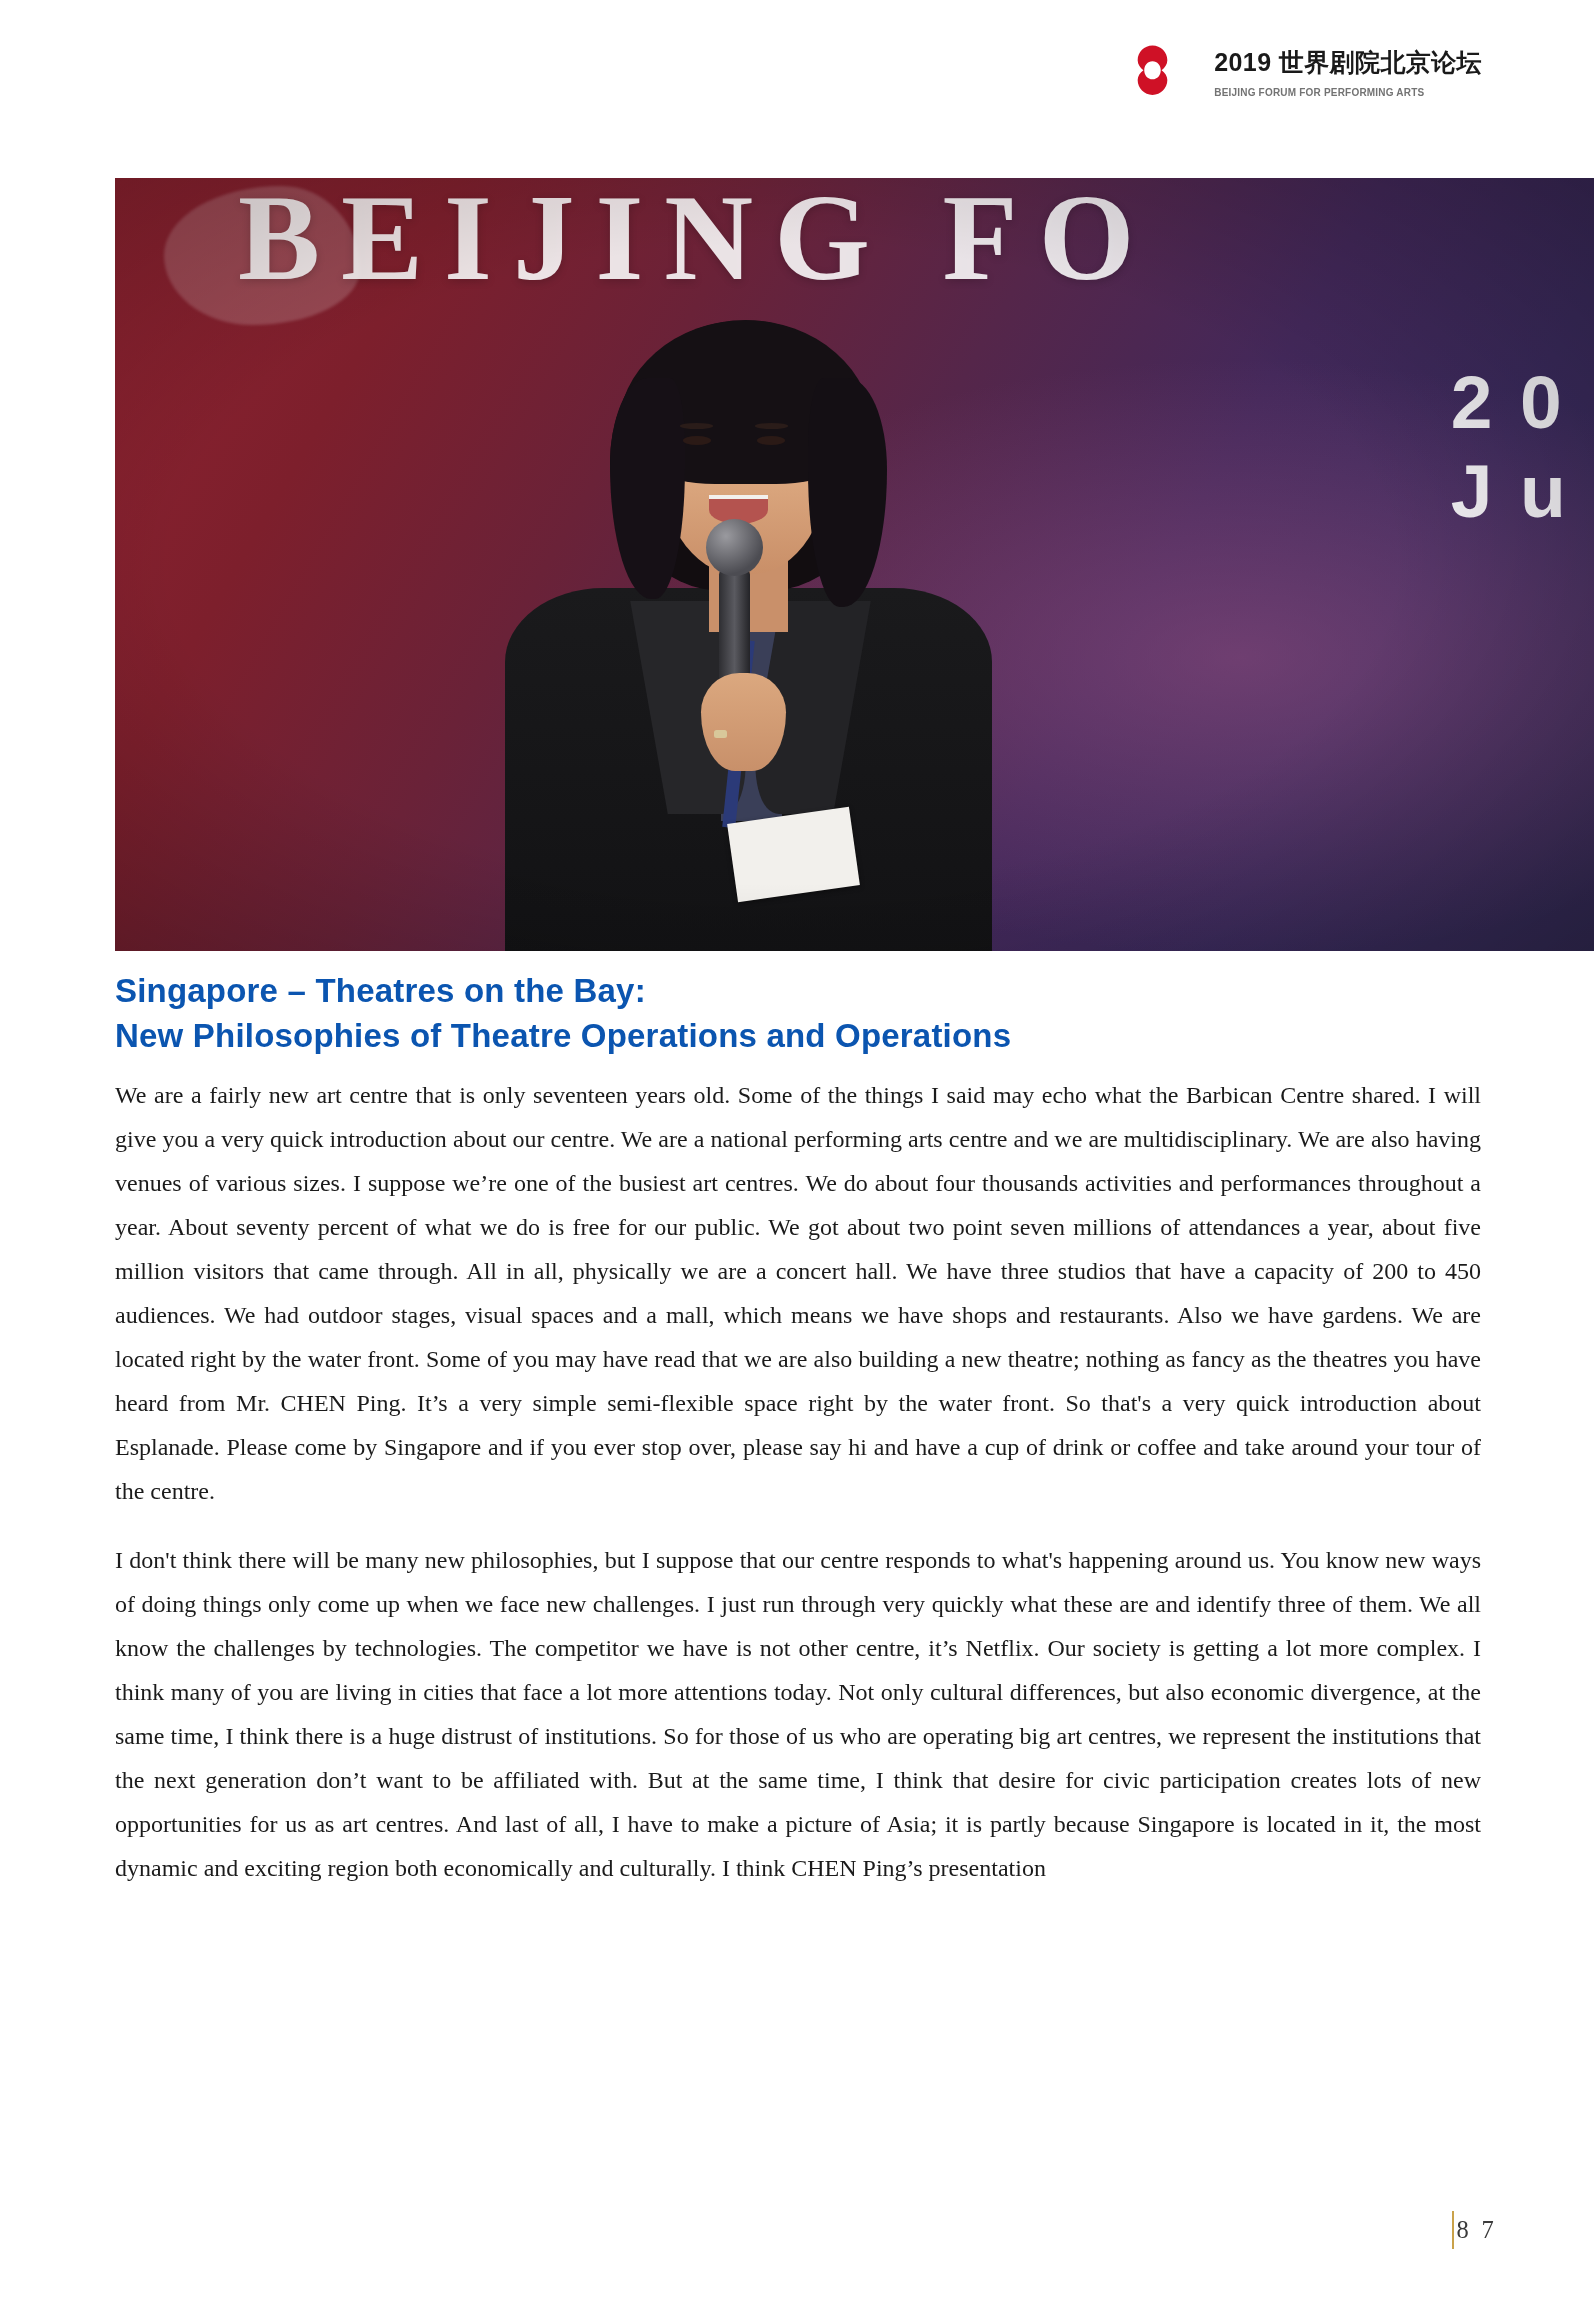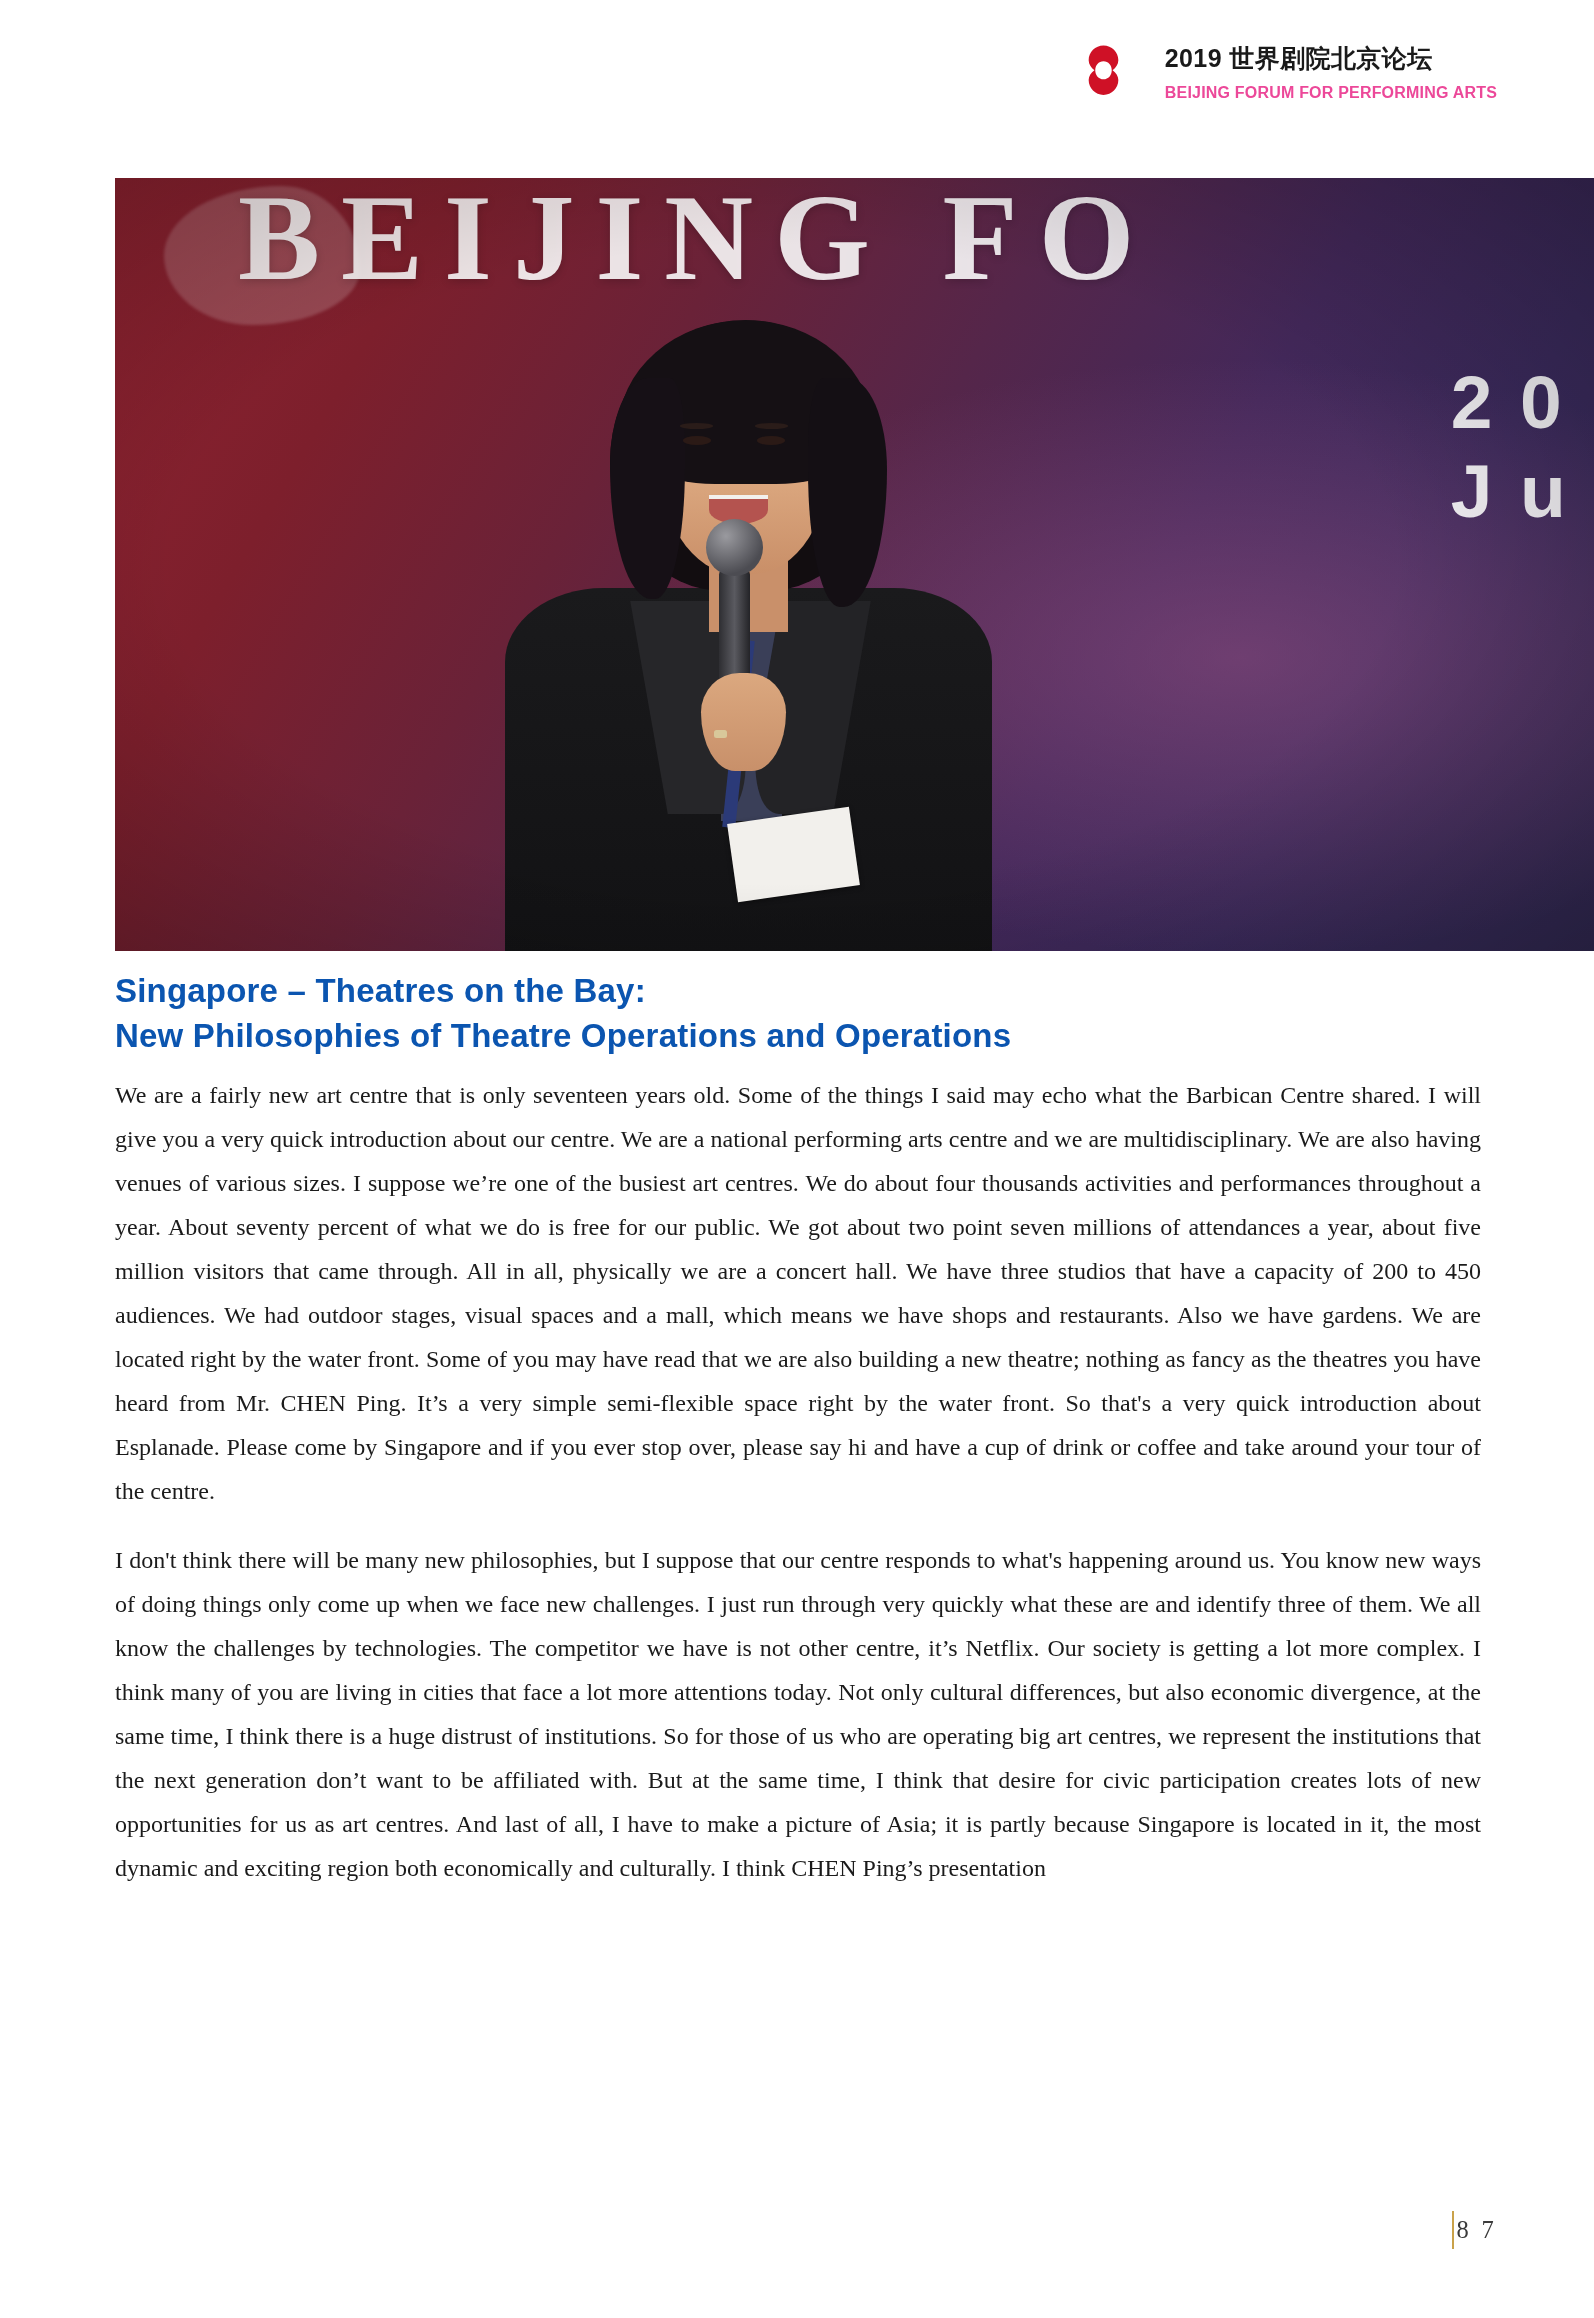--- a/index.html
+++ b/index.html
@@ -12,21 +12,21 @@
     height: 2319px;
     font-family: "Liberation Serif", serif;
     position: relative;
     overflow: hidden;
   }
 
   
   .page-header {
     position: absolute;
     top: 43px;
-    right: 97px;
+    right: 112px;
     display: flex;
     align-items: center;
     gap: 31px;
   }
   .logo-mark {
     width: 61px;
     height: 61px;
     position: relative;
     flex: 0 0 auto;
   }
@@ -42,22 +42,22 @@
     font-weight: bold;
     font-size: 25px;
     color: #1a1a1a;
     letter-spacing: 0.4px;
     white-space: nowrap;
   }
   .logo-line1 .year { color: #1a1a1a; }
   .logo-line2 {
     font-family: "Liberation Sans", sans-serif;
     font-weight: bold;
-    font-size: 16px;
-    color: #ec4899;
+    font-size: 10px;
+    color: #737373;
     letter-spacing: 0.2px;
     margin-top: 13px;
     white-space: nowrap;
   }
 
   
   .photo-wrap {
     position: absolute;
     top: 178px;
     left: 115px;

